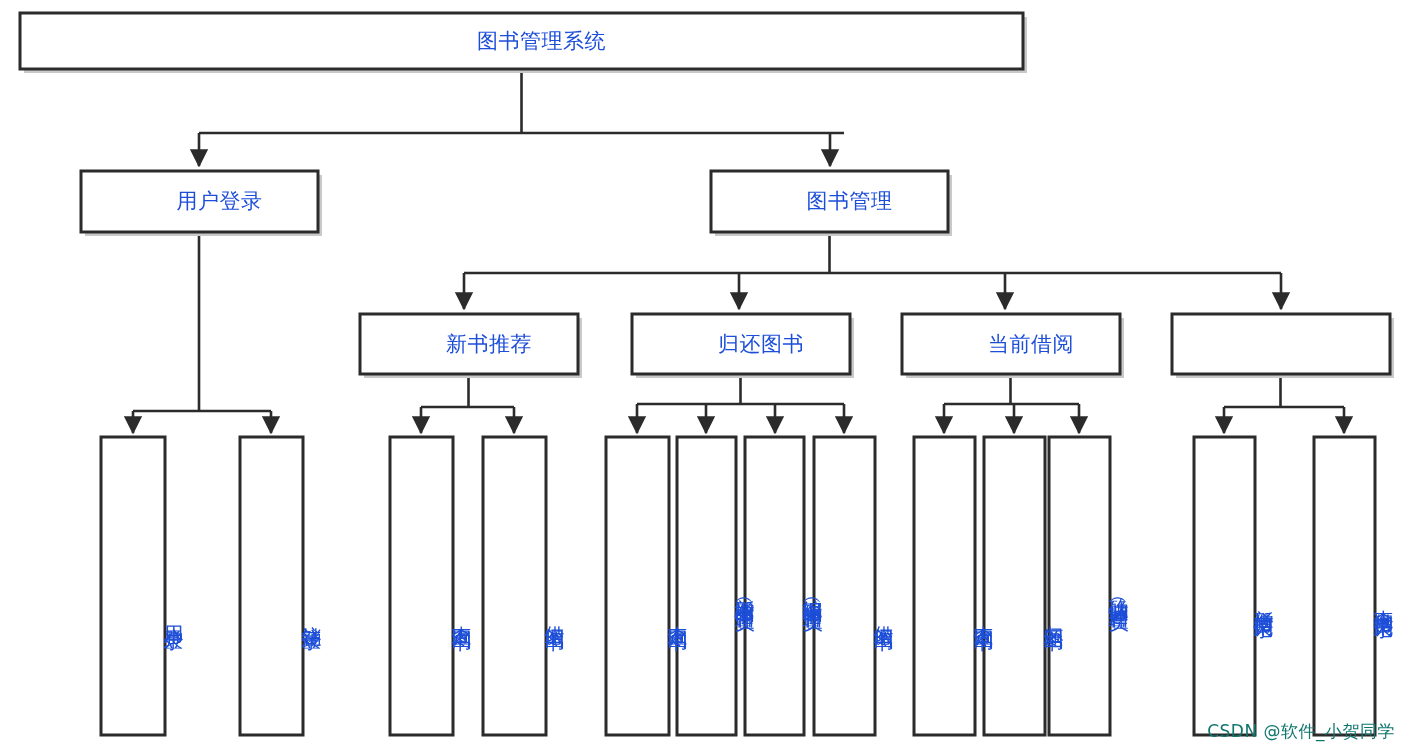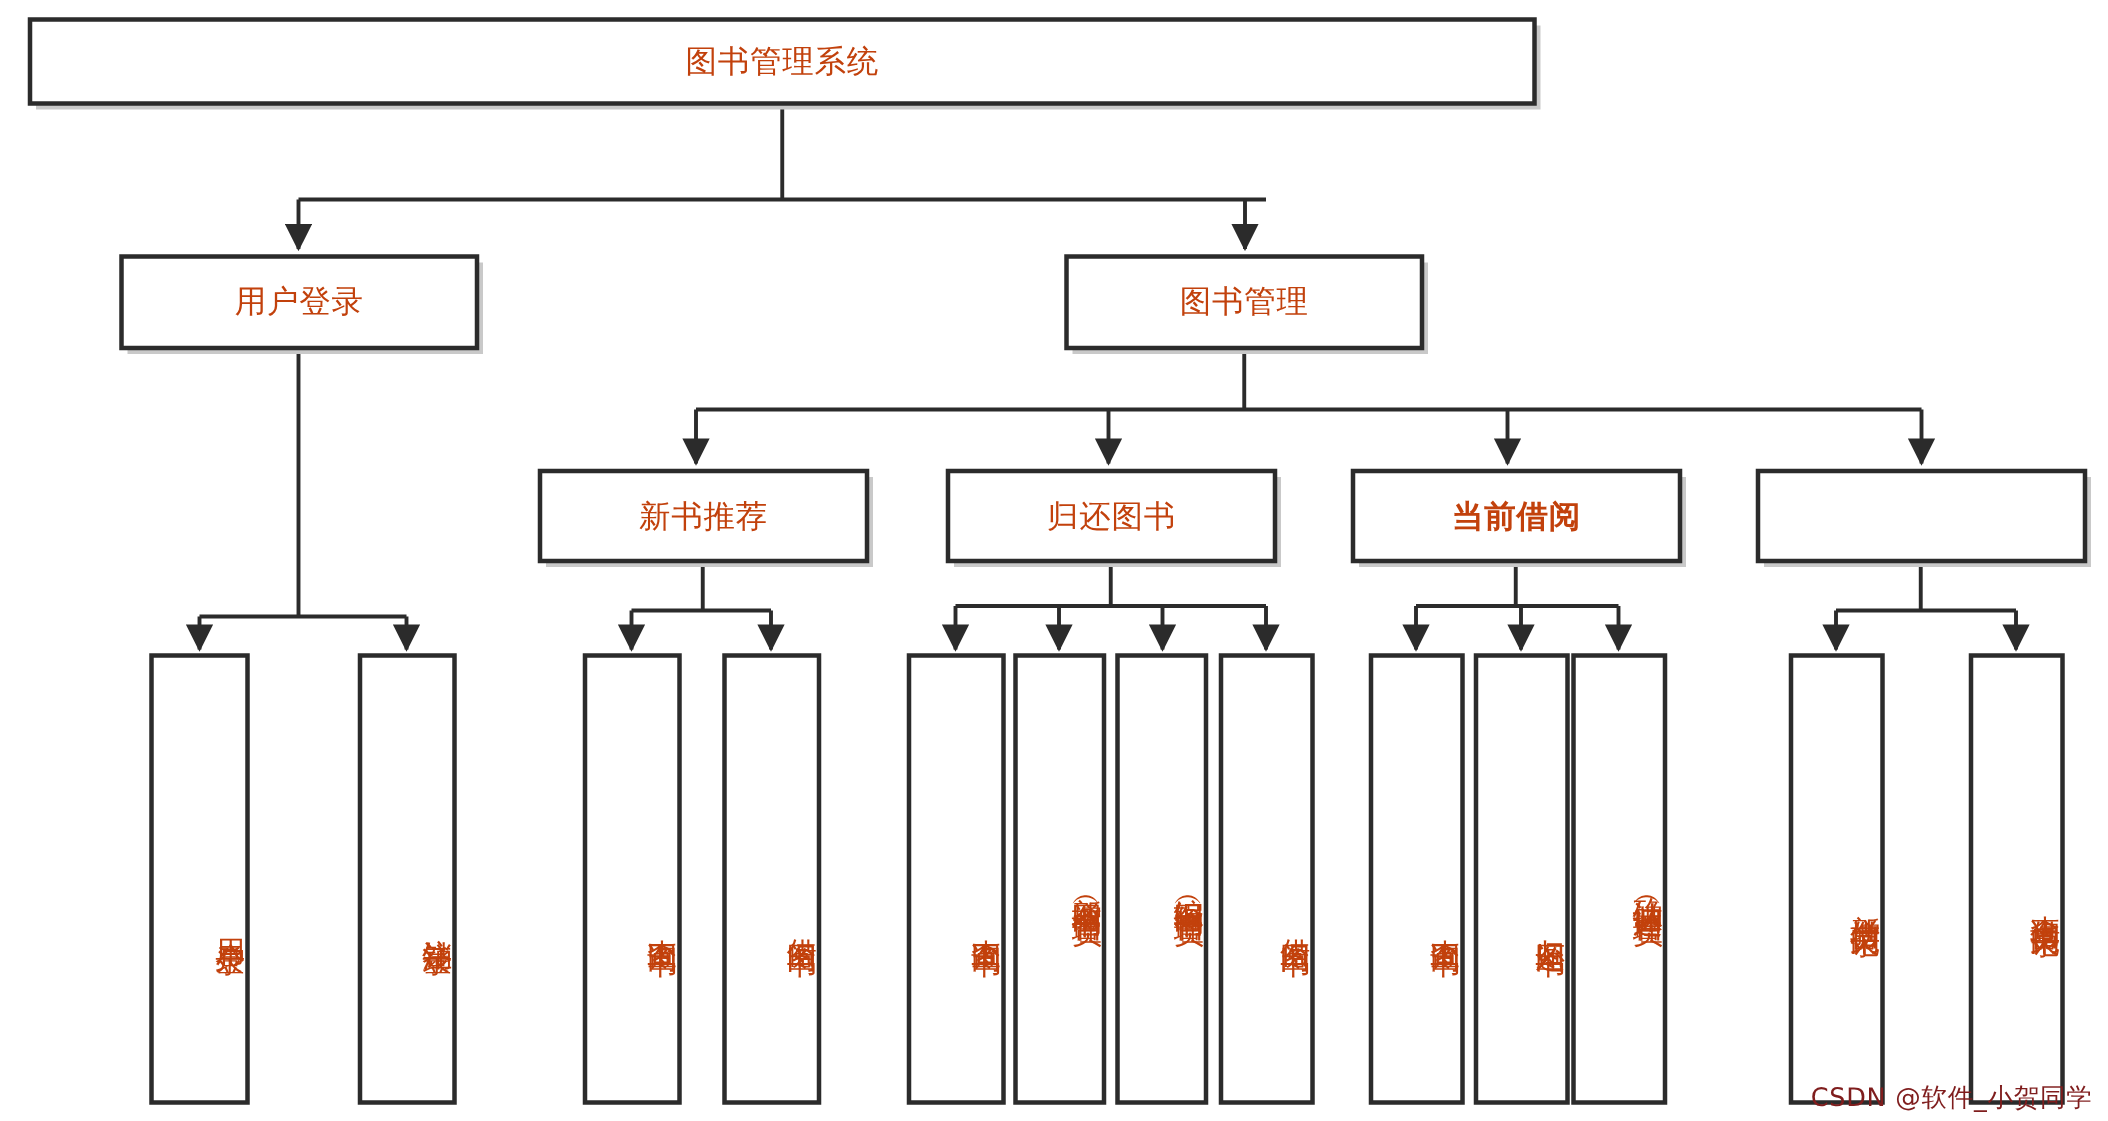--- a/index.html
+++ b/index.html
@@ -41,42 +41,43 @@
   }
   .arrow-head {
     fill: #2b2b2b;
     stroke: none;
   }
   .node-label {
     position: absolute;
     display: flex;
     align-items: center;
     justify-content: center;
-    color: #c2410c;
+    color: #1d4ed8;
     font-family: "DejaVu Sans", "Liberation Sans", sans-serif;
     font-size: 21px;
     line-height: 1.18;
     letter-spacing: 0.5px;
     white-space: pre;
     pointer-events: none;
+    margin-left: 20px;
   }
   .node-label.vertical {
     writing-mode: vertical-rl;
     text-orientation: upright;
     font-size: 20px;
     letter-spacing: 2px;
     align-items: flex-start;
     padding-top: 8px;
     box-sizing: border-box;
   }
   .watermark {
     position: absolute;
     right: 10px;
     bottom: 4px;
-    color: #7f1d1d;
+    color: #0f766e;
     font-size: 17px;
     font-family: "DejaVu Sans", "Liberation Sans", sans-serif;
     letter-spacing: 0.5px;
     white-space: nowrap;
   }
 </style>
 </head>
 <body>
 
 <div id="diagram-root">
@@ -181,21 +182,21 @@
     </g>
   </svg>
 
   <div class="node-label" style="left:20px; top:13px; width:1003px; height:56px;">图书管理系统</div>
 
   <div class="node-label" style="left:81px; top:171px; width:237px; height:61px;">用户登录</div>
   <div class="node-label" style="left:711px; top:171px; width:237px; height:61px;">图书管理</div>
 
   <div class="node-label" style="left:360px; top:314px; width:218px; height:60px;">新书推荐</div>
   <div class="node-label" style="left:632px; top:314px; width:218px; height:60px;">归还图书</div>
-  <div class="node-label" style="left:902px; top:314px; width:218px; height:60px;font-weight:bold;">当前借阅</div>
+  <div class="node-label" style="left:902px; top:314px; width:218px; height:60px;">当前借阅</div>
 
   <div class="node-label vertical" style="left:101px; top:490px; width:64px; height:240px;">用户登录</div>
   <div class="node-label vertical" style="left:240px; top:490px; width:63px; height:240px;">注销登录</div>
   <div class="node-label vertical" style="left:390px; top:490px; width:63px; height:240px;">查询图书</div>
   <div class="node-label vertical" style="left:483px; top:490px; width:63px; height:240px;">借阅图书</div>
   <div class="node-label vertical" style="left:606px; top:490px; width:63px; height:240px;">查询图书</div>
   <div class="node-label vertical" style="left:677px; top:443px; width:59px; height:290px;">新增图书（管理员）</div>
   <div class="node-label vertical" style="left:745px; top:443px; width:59px; height:290px;">编辑图书（管理员）</div>
   <div class="node-label vertical" style="left:814px; top:490px; width:61px; height:240px;">借阅图书</div>
   <div class="node-label vertical" style="left:914px; top:490px; width:61px; height:240px;">查询图书</div>

